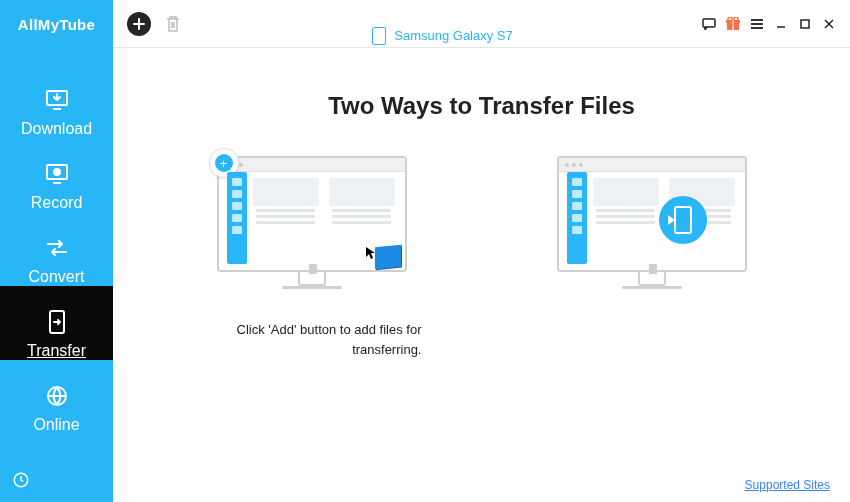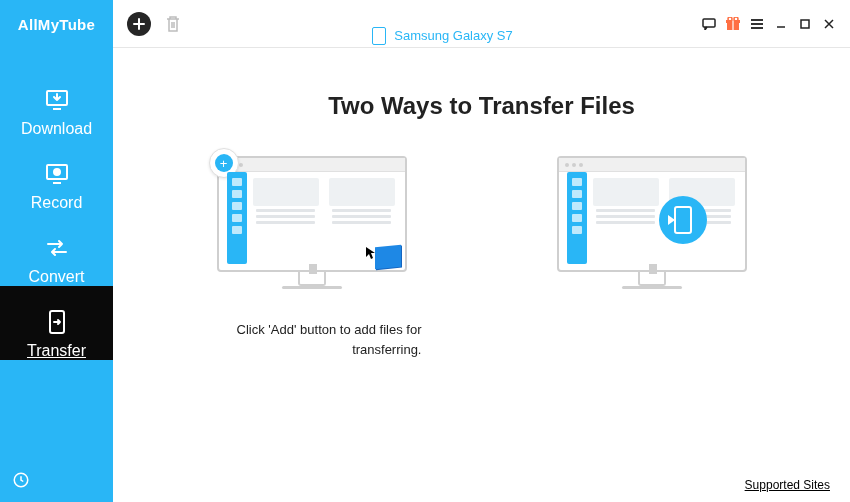--- a/index.html
+++ b/index.html
@@ -52,21 +52,21 @@
 .add-inner { width: 18px; height: 18px; border-radius: 50%; background: #29b6f6; color: #fff; display: flex; align-items: center; justify-content: center; font-size: 13px; }
 .cursor-shape { position: absolute; right: 26px; bottom: 10px; width: 14px; height: 14px; }
 .dragnote { position: absolute; right: 4px; bottom: 2px; width: 26px; height: 22px; background: #1e88e5; transform: skewY(-6deg); box-shadow: 1px 1px 0 #1565c0; }
 
 .phone-badge { position: absolute; right: 38px; top: 38px; width: 48px; height: 48px; border-radius: 50%; background: #29b6f6; display: flex; align-items: center; justify-content: center; }
 .phone-shape { width: 18px; height: 28px; border: 2px solid #fff; border-radius: 3px; position: relative; }
 .phone-arrow { position: absolute; left: -8px; top: 50%; transform: translateY(-50%); width: 0; height: 0; border-top: 5px solid transparent; border-bottom: 5px solid transparent; border-left: 7px solid #fff; }
 
 .caption { margin-top: 24px; text-align: right; font-size: 13px; color: #222; line-height: 1.5; max-width: 220px; }
 
-.footer-link { position: absolute; right: 20px; bottom: 10px; font-size: 12px; color: #000000; text-decoration: underline; cursor: pointer; }
+.footer-link { position: absolute; right: 20px; bottom: 10px; font-size: 12px; color: #3b82f6; text-decoration: underline; cursor: pointer; }
 </style>
 </head>
 <body>
 
 <div class="app">
   <div class="sidebar">
     <div class="brand">
         <span>AllMyTube</span>
       </div>
     <div class="nav">
@@ -106,20 +106,29 @@
       <div class="nav-item active">
         <div class="nav-icon">
           <svg width="22" height="26" viewBox="0 0 22 26" fill="none" stroke="#fff" stroke-width="2" stroke-linecap="round" stroke-linejoin="round">
               <rect x="4" y="2" width="14" height="22" rx="2"></rect>
               <path d="M8 13 h6 m-2 -2 l2 2 l-2 2"></path>
             </svg>
         </div>
         <span>Transfer</span>
       </div>
 
+      <div class="nav-item">
+        <div class="nav-icon">
+          <svg width="24" height="24" viewBox="0 0 24 24" fill="none" stroke="#fff" stroke-width="2">
+              <circle cx="12" cy="12" r="9"></circle>
+              <path d="M3 12 h18 M12 3 a14 14 0 0 1 0 18 M12 3 a14 14 0 0 0 0 18"></path>
+            </svg>
+        </div>
+        <span>Online</span>
+      </div>
 
     </div>
     <div class="sidebar-bottom">
       <span>
         <svg width="18" height="18" viewBox="0 0 24 24" fill="none" stroke="#fff" stroke-width="2">
             <circle cx="12" cy="12" r="9"></circle>
             <path d="M12 7 v5 l3 2"></path>
           </svg>
       </span>
     </div>

